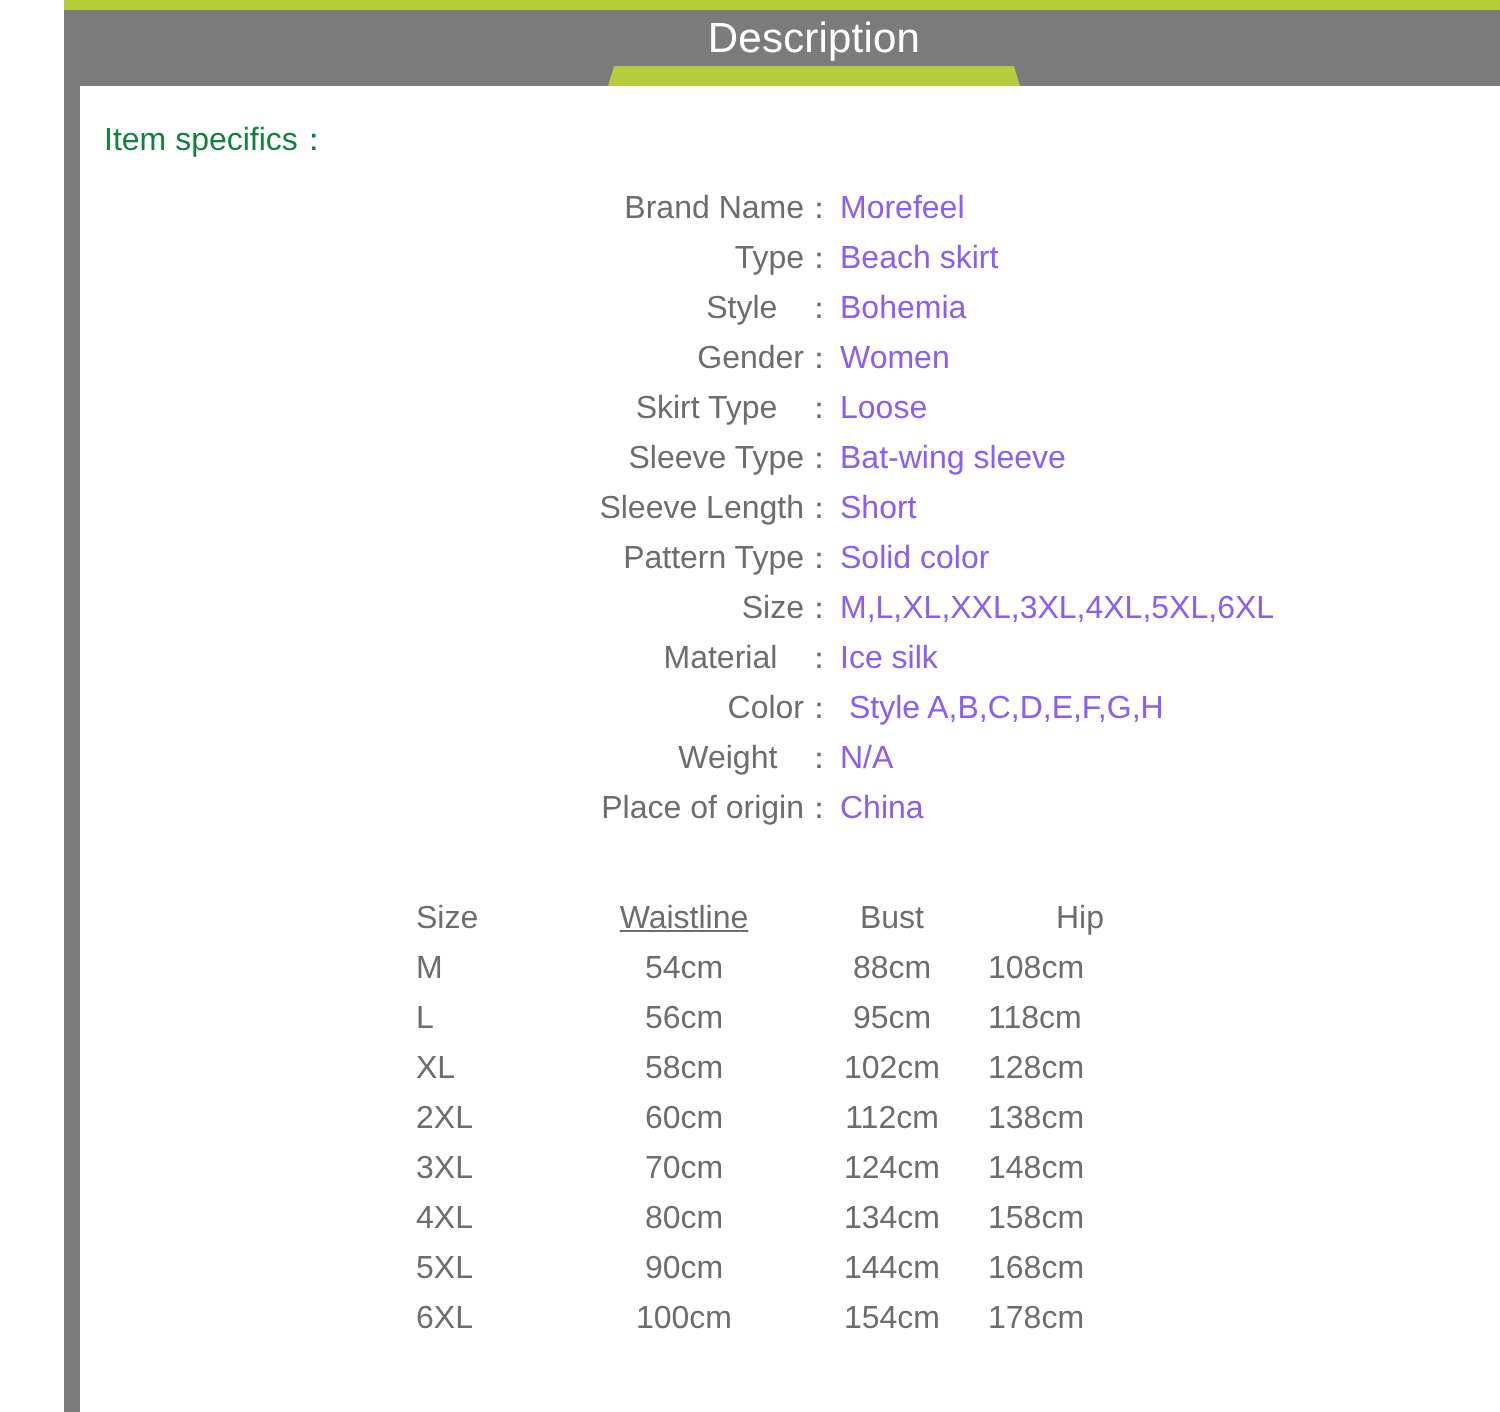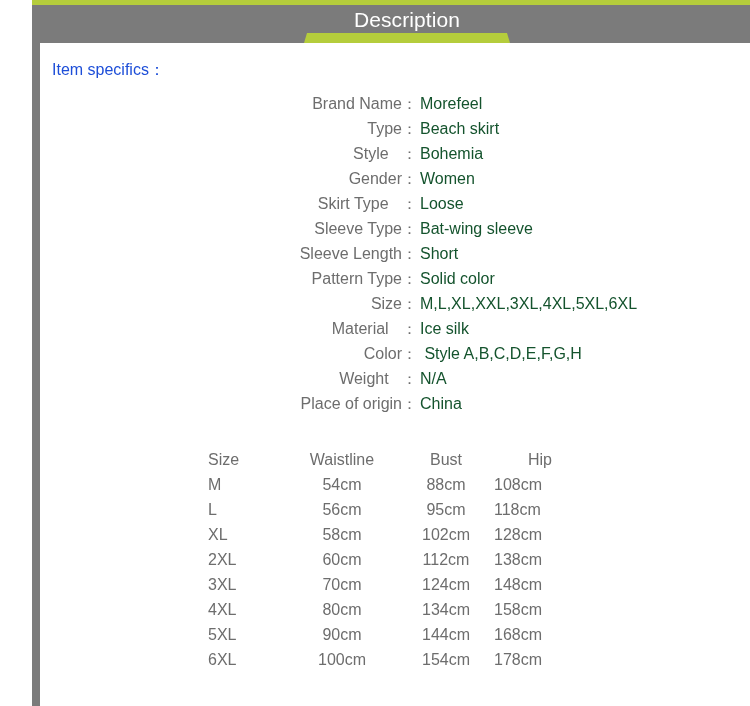--- a/index.html
+++ b/index.html
@@ -75,21 +75,21 @@
     background: #ffffff;
     box-sizing: border-box;
   }
 
   
   .item-specifics {
     position: absolute;
     top: 17px;
     left: 12px;
     font-size: 16px;
-    color: #1d4ed8;
+    color: #15803d;
     font-family: "Liberation Sans", sans-serif;
     white-space: nowrap;
   }
 
   
   .spec-list {
     position: absolute;
     top: 52px;
     left: 0;
     width: 734px;
@@ -115,21 +115,21 @@
     width: 14px;
     text-align: center;
     font-size: 15px;
     color: #6d6d6d;
     font-family: "Liberation Sans", sans-serif;
   }
 
   .spec-value {
     padding-left: 4px;
     font-size: 16px;
-    color: #14532d;
+    color: #8b5cf6;
     white-space: pre;
     font-family: "Liberation Sans", sans-serif;
   }
 
   
   .size-table {
     position: absolute;
     top: 404px;
     left: 168px;
     border-collapse: collapse;
@@ -146,21 +146,21 @@
     line-height: 25px;
     white-space: nowrap;
   }
 
   .col-size   { width: 78px;  text-align: left;   }
   .col-waist  { width: 112px; text-align: center; }
   .col-bust   { width: 96px;  text-align: center; }
   .col-hip    { width: 92px;  }
 
   .size-table thead .col-size   { text-align: left;   }
-  .size-table thead .col-waist  { text-align: center; }
+  .size-table thead .col-waist  { text-align: center; text-decoration: underline; }
   .size-table thead .col-bust   { }
   .size-table thead .col-hip    { text-align: center; }
 </style>
 </head>
 <body>
 
 <div id="page">
 
   <div class="top-accent"></div>
 

